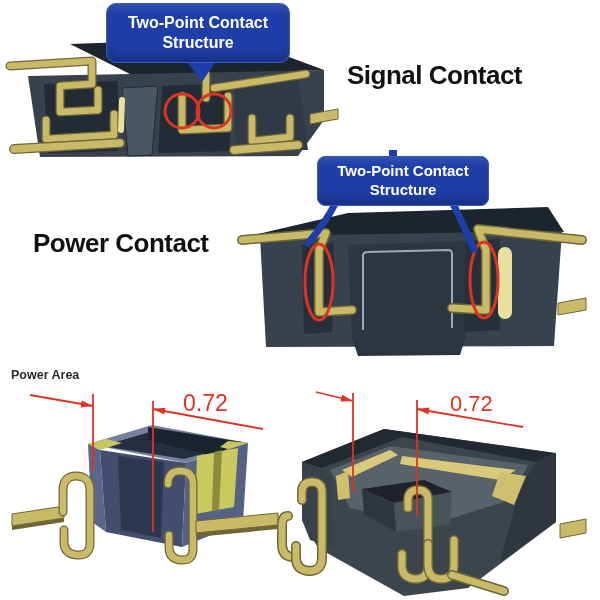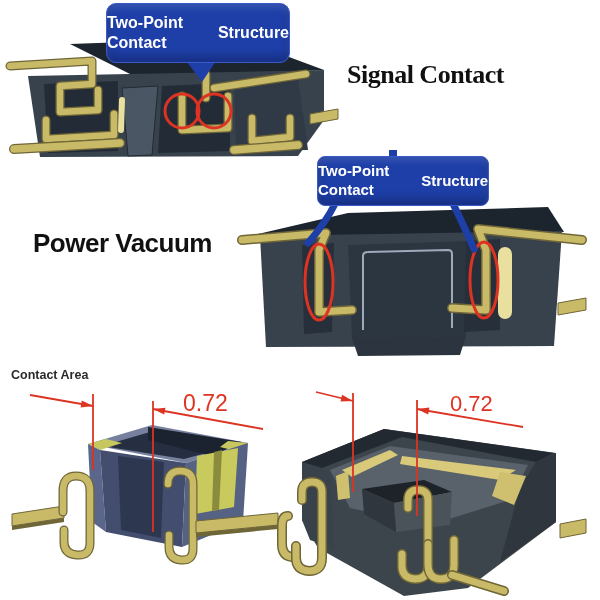--- a/index.html
+++ b/index.html
@@ -22,28 +22,28 @@
   .au-fill{fill:var(--gold);stroke:var(--gold-dark);stroke-width:1;}
   .red-line{fill:none;stroke:var(--annotation-red);stroke-width:1.8;}
   .red-shape{fill:var(--annotation-red);}
   .red-ring{fill:none;stroke:var(--annotation-red);stroke-width:3;}
   .blue-tail{fill:none;stroke:var(--callout-blue);stroke-width:7;stroke-linecap:round;}
   .blue-fill{fill:var(--callout-blue);}
 
   .callout{
     position:absolute;background:var(--callout-blue);color:var(--callout-text);
     border:1.5px solid #3a5ac8;border-radius:10px;
-    display:flex;flex-direction:row;align-items:center;justify-content:center;
+    display:flex;flex-direction:column;align-items:center;justify-content:center;
     text-align:left;font-weight:bold;line-height:1.25;
     box-shadow:inset 0 -6px 10px rgba(0,0,20,.25), inset 0 4px 6px rgba(255,255,255,.12);
   }
   .callout-signal{left:106px;top:3px;width:182px;height:58px;font-size:16px;}
   .callout-power{left:317px;top:156px;width:170px;height:48px;font-size:15px;border-radius:8px;}
   .section-label{position:absolute;font-weight:bold;color:var(--label-text);letter-spacing:-0.5px;white-space:nowrap;}
-  .label-signal{left:347px;top:60px;font-size:26px;font-family:Liberation Serif, serif;}
+  .label-signal{left:347px;top:60px;font-size:26px;}
   .label-power{left:33px;top:228px;font-size:26px;}
   .label-vacuum{position:absolute;left:11px;top:368px;font-size:12.5px;font-weight:bold;color:#2b2b2b;}
   .dim-value{position:absolute;color:var(--annotation-red);font-size:23px;white-space:nowrap;text-align:right;}
   .dim-left{left:183px;top:390px;}
   .dim-right{left:450px;top:391px;font-size:22px;}
 </style>
 </head>
 <body>
 
 <div class="stage">
@@ -186,21 +186,21 @@
     <span>Structure</span>
   </div>
 
   <div class="callout callout-power">
     <span>Two-Point Contact</span>
     <span>Structure</span>
   </div>
 
   <div class="section-label label-signal">Signal Contact</div>
 
-  <div class="section-label label-power">Power Vacuum</div>
-
-  <div class="label-vacuum">Contact Area</div>
+  <div class="section-label label-power">Power Contact</div>
+
+  <div class="label-vacuum">Power Area</div>
 
   <div class="dim-value dim-left">0.72</div>
 
   <div class="dim-value dim-right">0.72</div>
 
 </div>
 
 </body></html>

